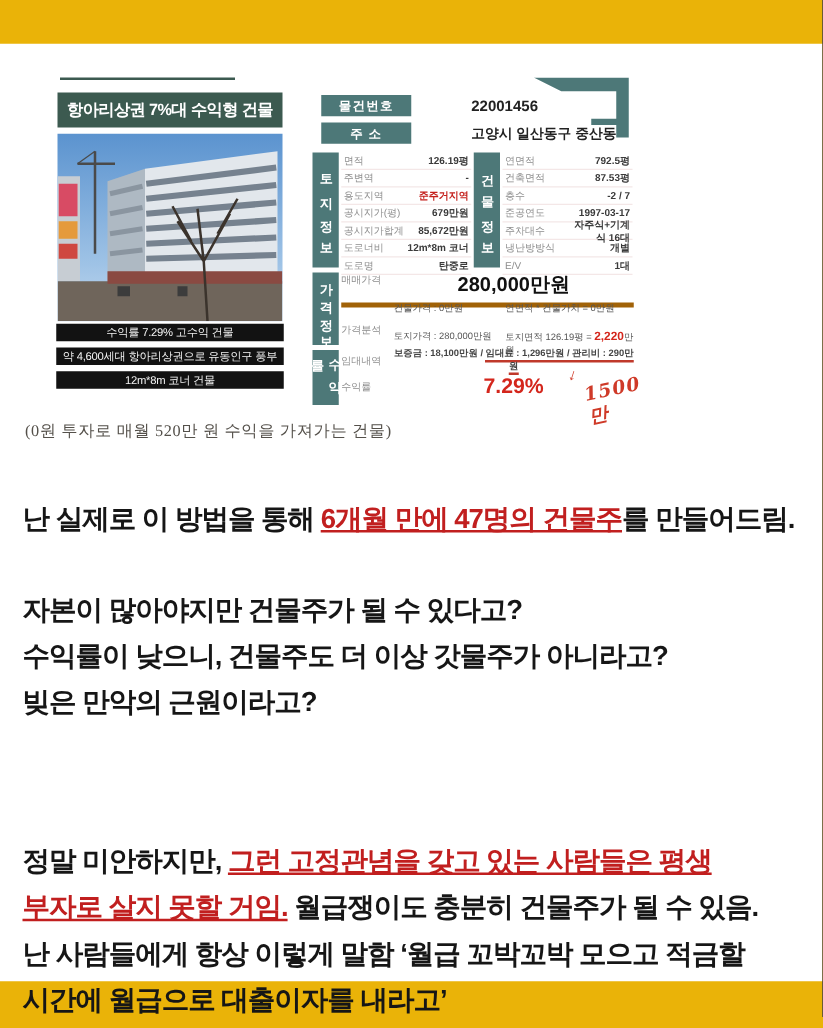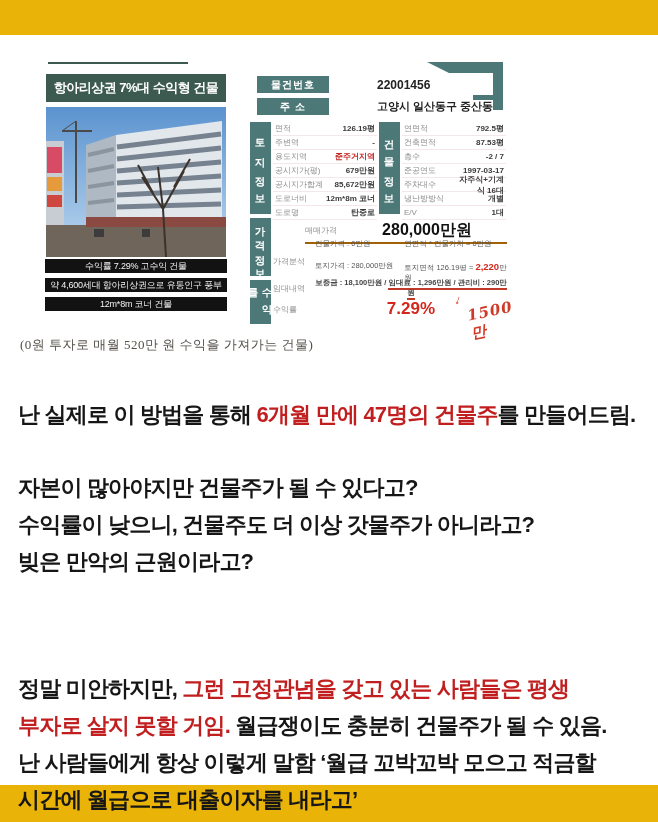--- a/index.html
+++ b/index.html
@@ -39,21 +39,21 @@
 
   .tbl{position:absolute;top:60px;width:104px;}
   .tbl-land{left:23px;} .tbl-bldg{left:152px;}
   .irow{height:13px;border-bottom:1px solid #f4e7e7;display:flex;align-items:center;
     justify-content:space-between;padding:0 2px;}
   .irow .lbl{color:#8d8d8d;}
   .irow .val{color:#3a3a3a;font-weight:700;text-align:right;width:52px;}
   .irow .val.red{color:#c4201c;}
 
   .sec-price{position:absolute;left:23px;top:156px;width:234px;height:58px;}
-  .sale-row{height:24px;border-bottom:2px solid #a16207;display:flex;align-items:center;margin-left:32px;}
+  .sale-row{height:24px;border-bottom:4px solid #a16207;display:flex;align-items:flex-start;}
   .sale-row .lbl{width:42px;color:#8d8d8d;}
   .sale-row .big{flex:1;text-align:center;font-size:16px;font-weight:800;color:#111;letter-spacing:0;}
   .ana-row{height:34px;display:flex;align-items:center;}
   .ana-row .lbl{width:42px;color:#8d8d8d;}
   .ana-grid{flex:1;display:grid;grid-template-columns:1fr 1.15fr;row-gap:12px;color:#555;font-size:7.5px;}
   .ana-grid .hl{color:#d4261c;font-weight:800;font-size:9.5px;}
 
   .sec-yield{position:absolute;left:23px;top:218px;width:234px;height:44px;}
   .rent-row{height:16px;display:flex;align-items:center;}
   .rent-row .lbl{width:42px;color:#8d8d8d;}
@@ -62,21 +62,21 @@
   .rate-row{height:26px;display:flex;align-items:center;}
   .rate-row .lbl{width:42px;color:#8d8d8d;}
   .rate-row .pct{width:120px;text-align:right;font-size:17px;font-weight:800;color:#d4261c;}
   .hand{position:absolute;left:196px;top:22px;color:#cf3a28;font-family:"DejaVu Serif",serif;
     font-style:italic;font-size:15px;font-weight:700;transform:rotate(-12deg);letter-spacing:1px;}
   .hand-arrow{position:absolute;left:182px;top:12px;color:#cf3a28;font-size:13px;transform:rotate(18deg);}
 
   
   .para{position:absolute;left:18px;width:625px;font-size:22px;font-weight:700;color:#161616;
     line-height:37px;letter-spacing:-0.8px;white-space:pre-line;}
-  .para .red{color:#c11f1f;}
+  .para .red{color:#c11f1f;text-decoration:underline;}
   .p1{top:361px;} .p2{top:434px;} .p3{top:594px;margin-top:41px;}
 </style>
 </head>
 <body>
 
 <div class="canvas">
   <div class="page">
 
     <div class="flyer-topline"></div>
     <div class="flyer-title">항아리상권 7%대 수익형 건물</div>

